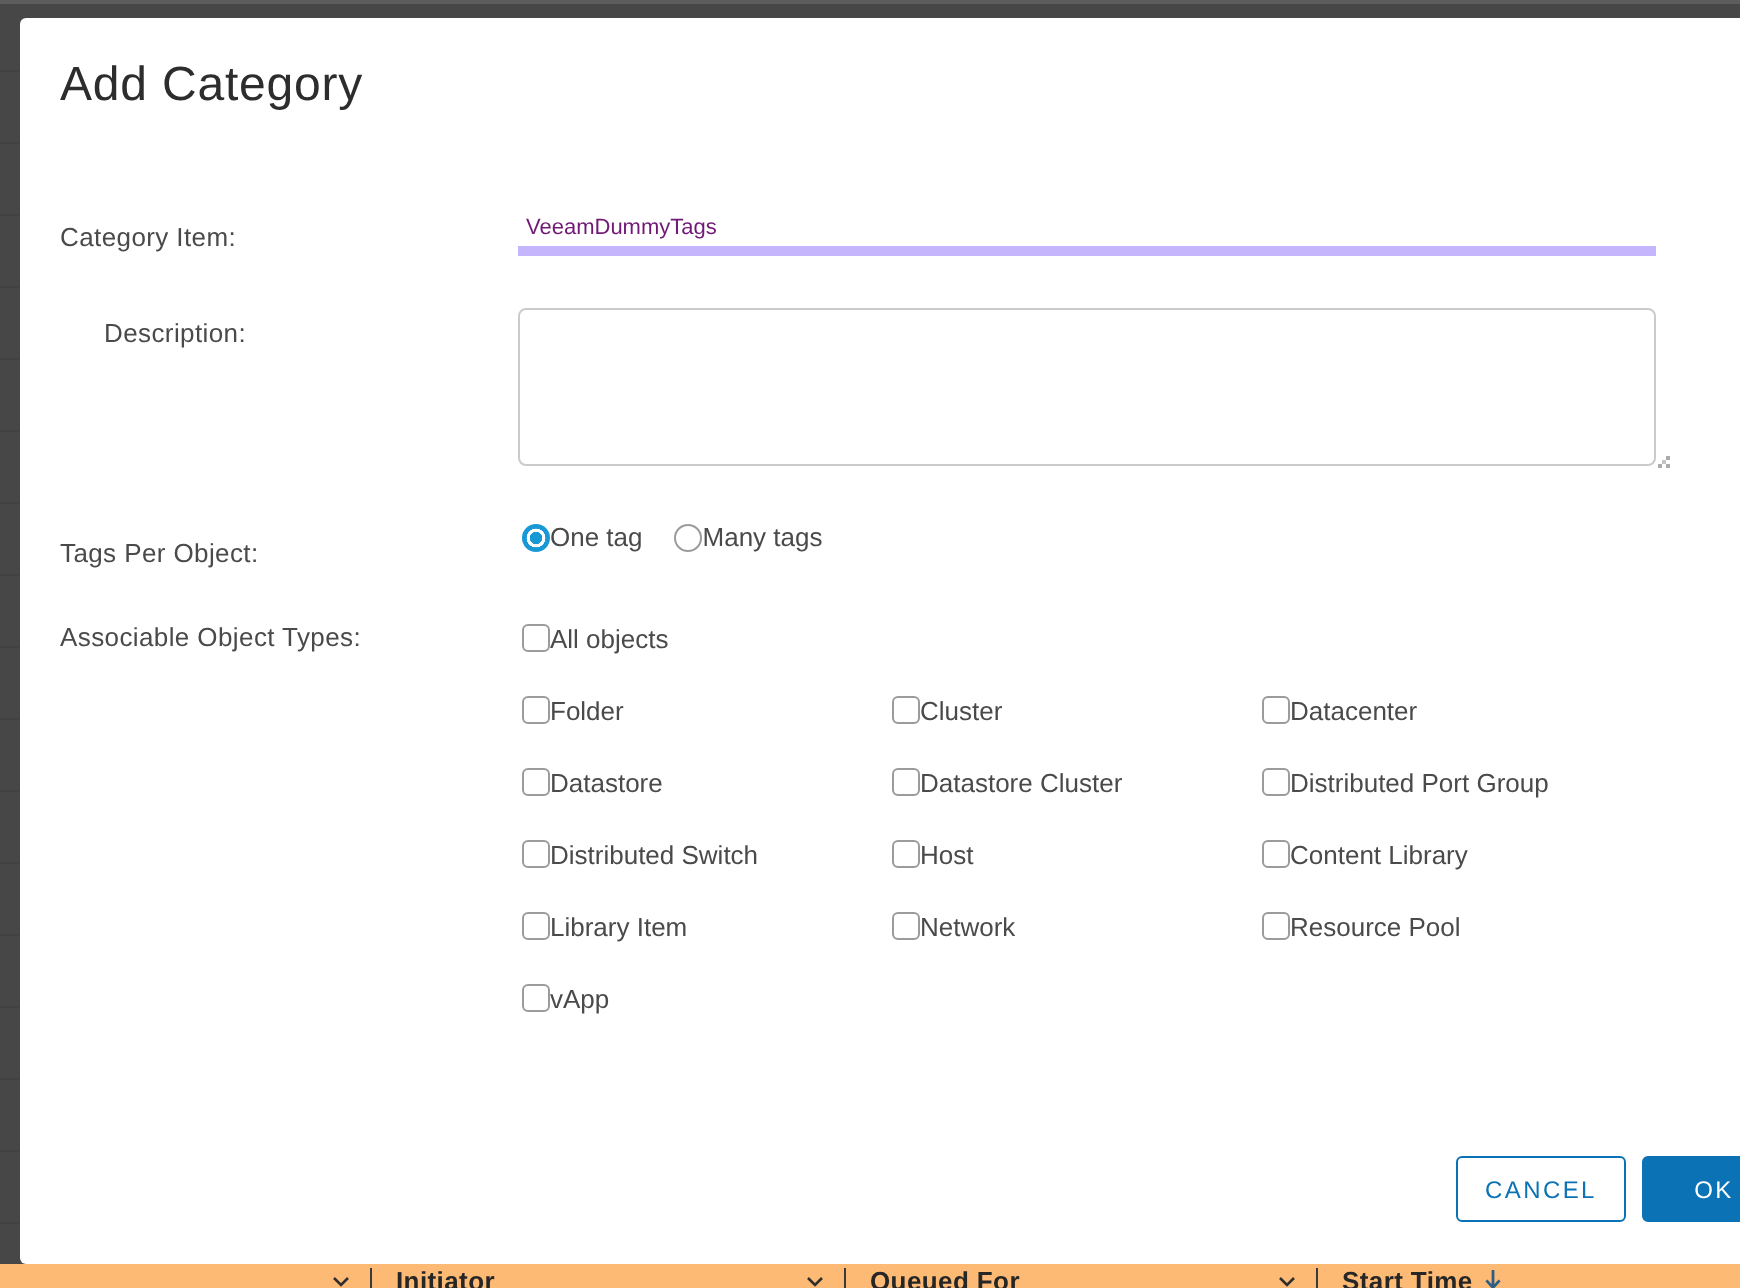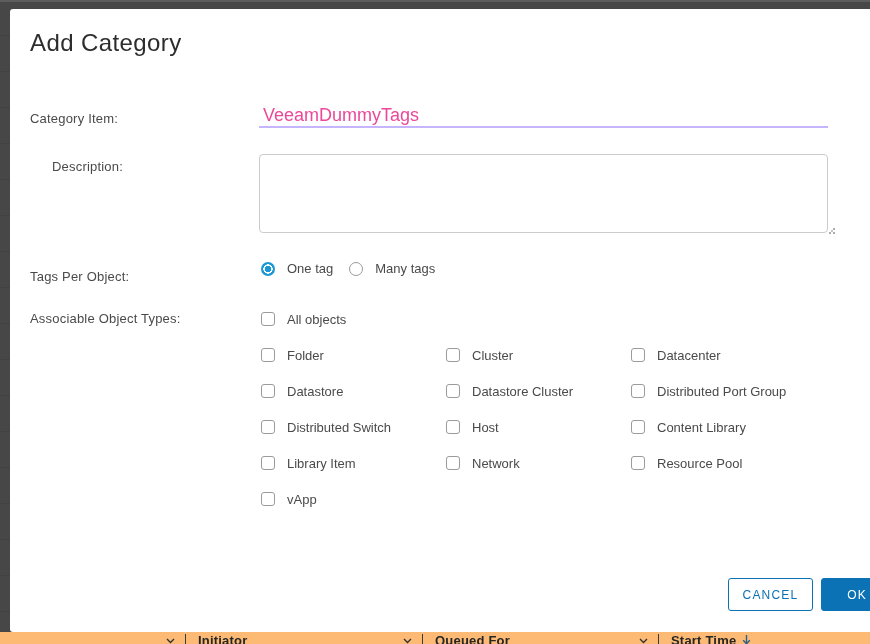--- a/index.html
+++ b/index.html
@@ -30,22 +30,22 @@
   .form-label{
     position:absolute;left:20px;font-size:13px;color:#4a4a4a;letter-spacing:.2px;
   }
   #lbl-category{top:102px;}
   #lbl-description{top:150px;margin-left:22px;}
   #lbl-tags{top:260px;}
   #lbl-assoc{top:302px;}
 
   .underline-input{
     position:absolute;left:249px;top:96px;width:569px;height:23px;
-    border:none;border-bottom:2px solid #c4b5fd;border-radius:0;
-    font-family:inherit;font-size:18px;color:#ec4899;
+    border:none;border-bottom:5px solid #c4b5fd;border-radius:0;
+    font-family:inherit;font-size:11px;color:#701a75;
     padding:0 0 0 4px;background:transparent;outline:none;box-sizing:border-box;
   }
   .desc-wrap{position:absolute;left:249px;top:145px;width:569px;height:79px;}
   .desc-wrap textarea{
     width:100%;height:100%;box-sizing:border-box;resize:none;outline:none;
     border:1px solid #cbcbcb;border-radius:4px;background:#fff;
     font-family:inherit;font-size:13px;color:#464646;padding:6px 8px;
   }
   .grip{
     position:absolute;right:-7px;bottom:-1px;width:2px;height:2px;background:#ababab;
@@ -56,21 +56,21 @@
   .radio-group{position:absolute;left:251px;top:252px;display:flex;align-items:center;column-gap:16px;}
   .opt{display:inline-flex;align-items:center;}
   .radio{
     width:14px;height:14px;border-radius:50%;box-sizing:border-box;flex:0 0 auto;
     border:1px solid #9b9b9b;background:#fff;cursor:pointer;
   }
   .radio.selected{
     border:none;
     background:radial-gradient(circle at 50% 50%,var(--control) 0 3px,#fff 3.2px 4.6px,var(--control) 4.8px 7.2px);
   }
-  .opt-label{margin-left:12px;font-size:13px;color:#4a4a4a;}
+  .opt-label{margin-left:0;font-size:13px;color:#4a4a4a;}
 
   
   .cb{
     width:14px;height:14px;box-sizing:border-box;border:1px solid #9b9b9b;border-radius:3px;
     background:#fff;flex:0 0 auto;cursor:pointer;display:inline-flex;align-items:center;justify-content:center;
   }
   .cb svg{display:none;}
   .cb.checked{background:var(--control);border-color:var(--control);}
   .cb.checked svg{display:block;}
   #all-objects{position:absolute;left:251px;top:302px;justify-content:flex-end;}

